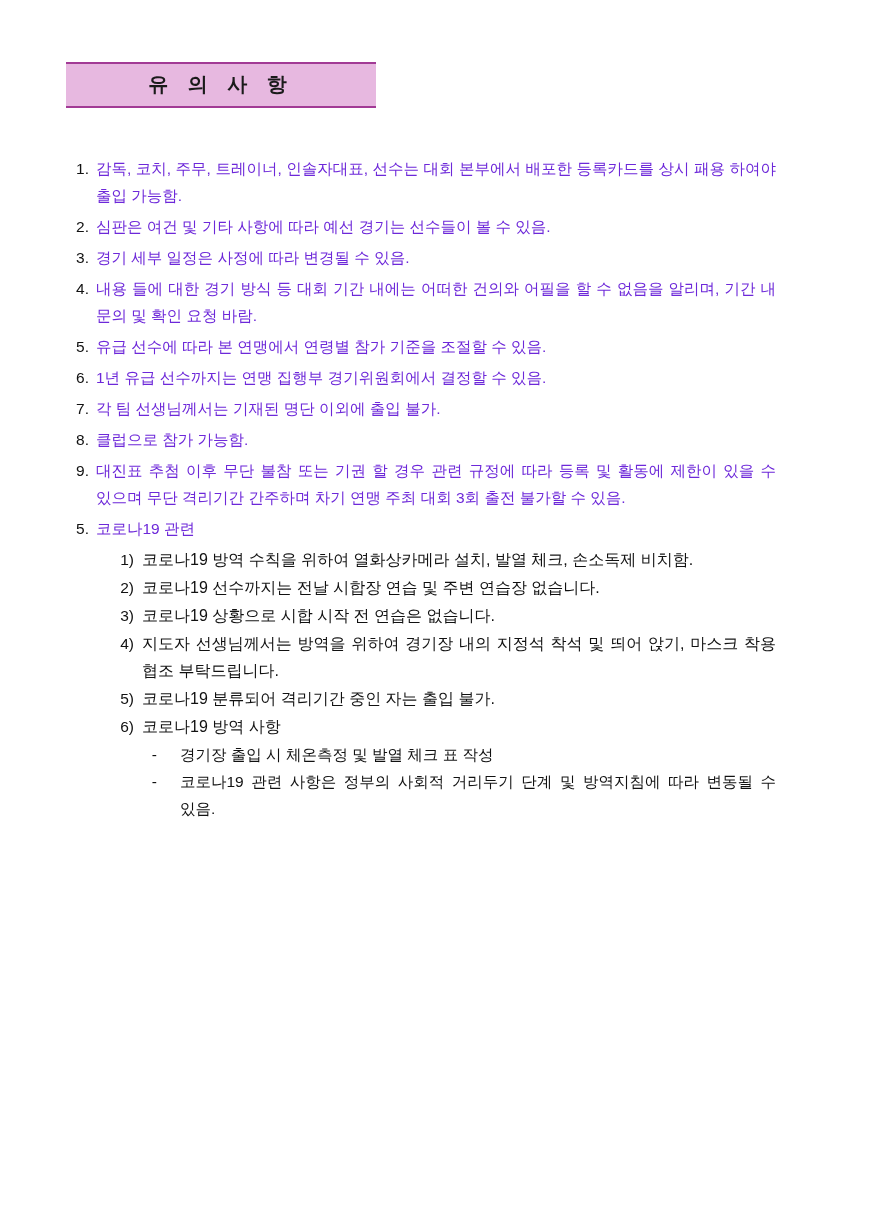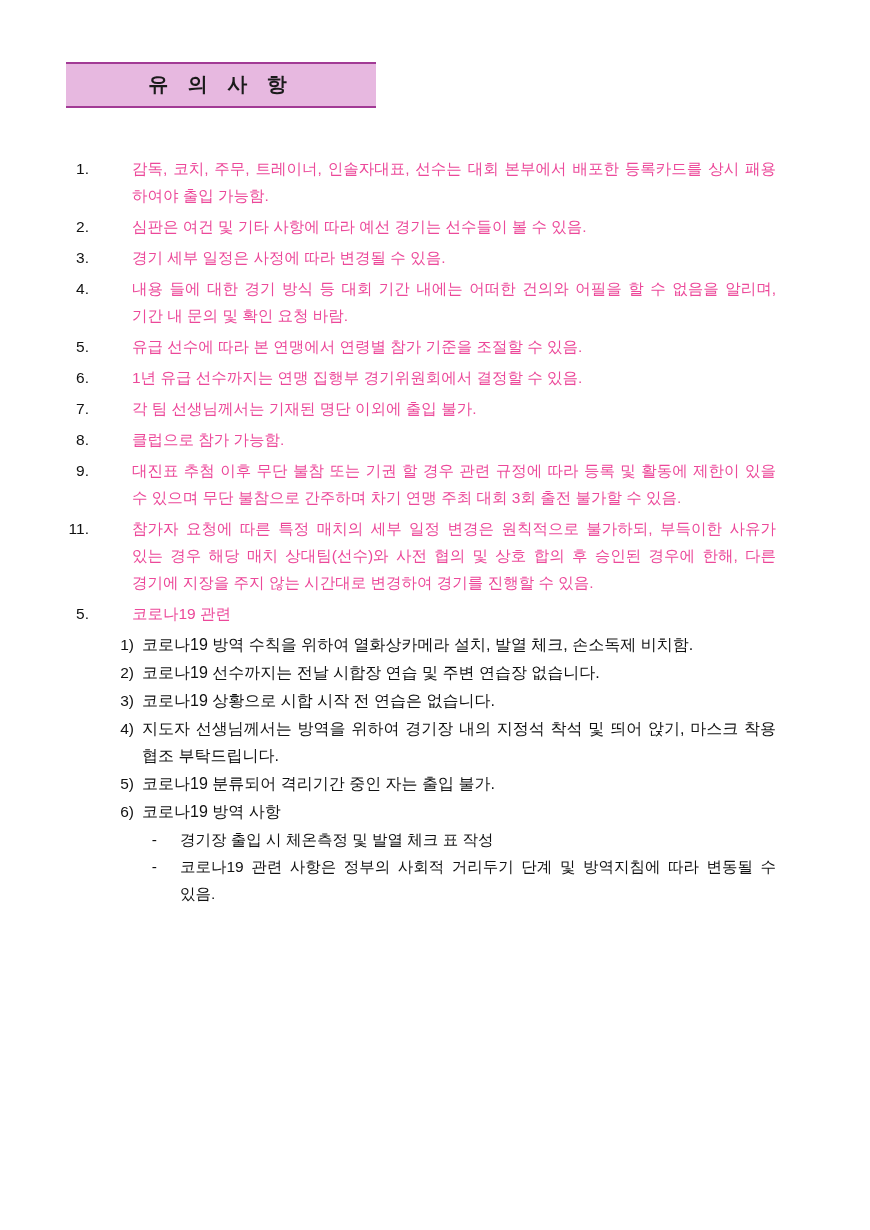--- a/index.html
+++ b/index.html
@@ -58,26 +58,25 @@
     text-align: right;
     padding-right: 7px;
     box-sizing: border-box;
     font-size: 15.5px;
     line-height: 27px;
     color: #111;
   }
   .item-body {
     font-size: 15.5px;
     line-height: 27px;
-    color: #ec4899;
+    color: #6d28d9;
     text-align: justify;
     text-justify: inter-word;
     word-break: keep-all;
     flex: 1;
-    margin-left: 36px;
   }
   .item-body.w-a { max-width: 707px; }
   .item-body.w-b { max-width: 712px; }
 
   
   .sub-list {
     margin-top: 2px;
   }
   .sub-item {
     display: flex;
@@ -178,28 +177,24 @@
       <div class="item-body w-a">각 팀 선생님께서는 기재된 명단 이외에 출입 불가.</div>
     </div>
 
     <div class="item">
       <div class="item-num">8.</div>
       <div class="item-body w-a">클럽으로 참가 가능함.</div>
     </div>
 
     <div class="item">
       <div class="item-num">9.</div>
-      <div class="item-body w-b">대진표 추첨 이후 무단 불참 또는 기권 할 경우 관련 규정에 따라 등록 및 활동에 제한이 있을 수 있으며 무단 불참으로 간주하며 차기 연맹 주최 대회 3회 출전 불가할 수 있음.</div>
-    </div>
-
-
-    <div class="item">
-      <div class="item-num">11.</div>
-      <div class="item-body w-b">참가자 요청에 따른 특정 매치의 세부 일정 변경은 원칙적으로 불가하되, 부득이한 사유가 있는 경우 해당 매치 상대팀(선수)와 사전 협의 및 상호 합의 후 승인된 경우에 한해, 다른 경기에 지장을 주지 않는 시간대로 변경하여 경기를 진행할 수 있음.</div>
-    </div>
+      <div class="item-body w-b">대진표 추첨 이후 무단 불참 또는 기권 할 경우 관련 규정에 따라 등록 및 활동에 제한이 있을 수 있으며 무단 격리기간 간주하며 차기 연맹 주최 대회 3회 출전 불가할 수 있음.</div>
+    </div>
+
+
 
     <div class="item">
       <div class="item-num">5.</div>
       <div class="item-body w-b">코로나19 관련</div>
     </div>
 
     <div class="sub-list indent-12">
 
       <div class="sub-item">
         <div class="sub-num">1)</div>

